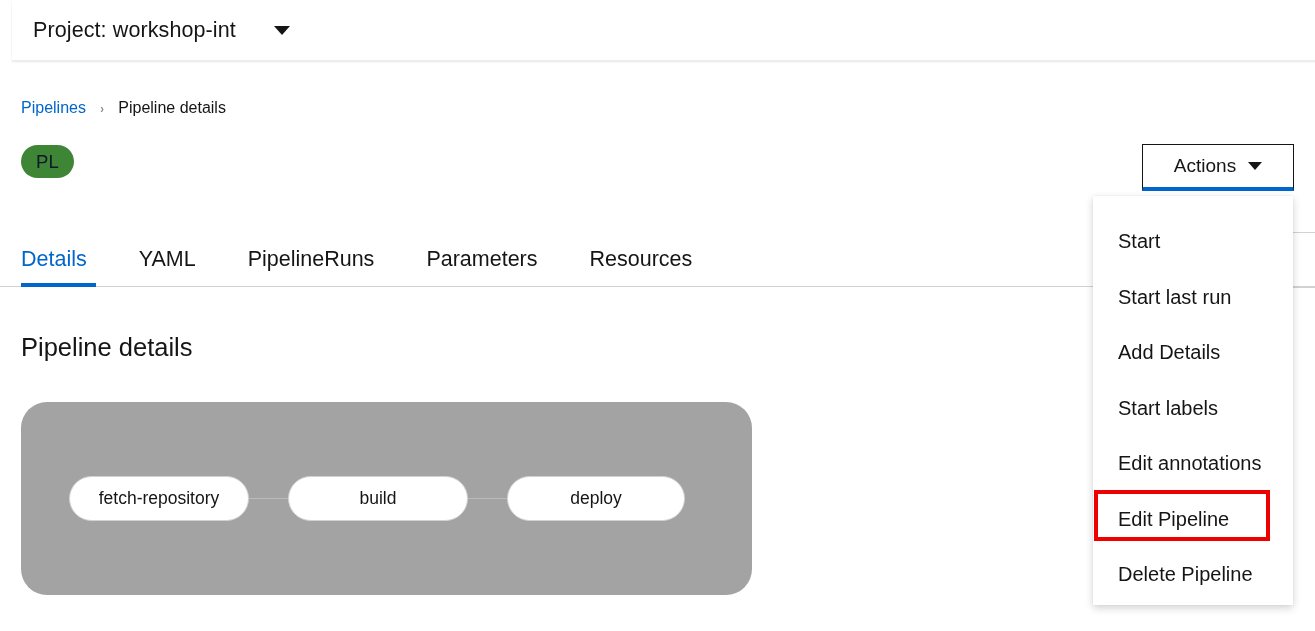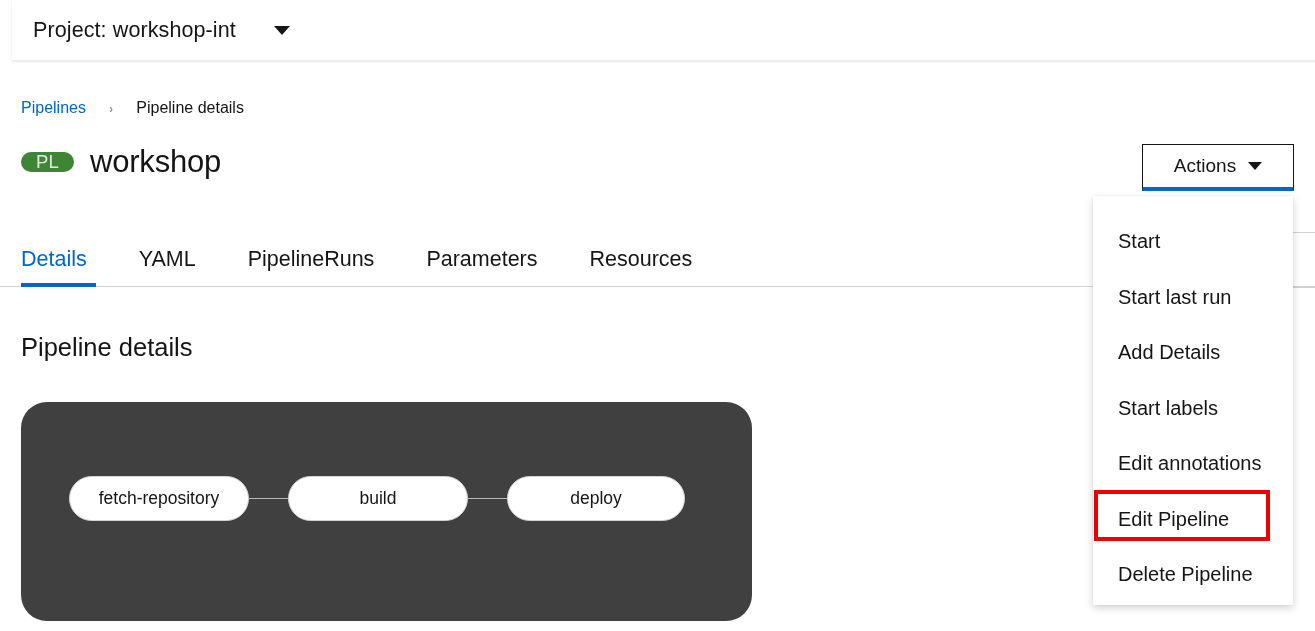--- a/index.html
+++ b/index.html
@@ -52,21 +52,21 @@
     border-right: 8px solid transparent;
     border-top: 9px solid #151515;
   }
 
   
   .breadcrumb {
     position: absolute;
     left: 21px; top: 99px;
     display: flex;
     align-items: center;
-    gap: 23px;
+    gap: 14px;
     font-size: 16px;
   }
   .bc-link {
     color: #0066cc;
     text-decoration: none;
     cursor: pointer;
   }
   .bc-sep {
     color: #8a8d90;
     font-size: 13px;
@@ -78,24 +78,24 @@
   
   .title-row {
     position: absolute;
     left: 21px; top: 145px;
     display: flex;
     align-items: center;
     gap: 16px;
   }
   .res-badge {
     width: 53px;
-    height: 20px;
+    height: 33px;
     border-radius: 17px;
     background: #3e8635;
-    color: #e5e5e5;
+    color: #0f172a;
     font-size: 18.5px;
     font-weight: 400;
     display: flex;
     align-items: center;
     justify-content: center;
     letter-spacing: 0.3px;
     flex: 0 0 auto;
   }
   .res-title {
     font-size: 31px;
@@ -171,22 +171,22 @@
     font-size: 25.5px;
     color: #151515;
     font-weight: 400;
   }
 
   
   .pipeline-wrap {
     position: absolute;
     left: 21px; top: 402px;
     width: 731px;
-    height: 219px;
-    background: #404040;
+    height: 193px;
+    background: #a3a3a3;
     border-radius: 26px;
   }
   .pipeline-track {
     position: absolute;
     left: 0; top: 0;
     width: 731px; height: 193px;
     display: flex;
     align-items: center;
     padding-left: 48px;
   }
@@ -269,21 +269,20 @@
   </div>
 
   <nav class="breadcrumb">
     <a class="bc-link">Pipelines</a>
     <span class="bc-sep">›</span>
     <span class="bc-current">Pipeline details</span>
   </nav>
 
   <div class="title-row">
     <span class="res-badge">PL</span>
-    <h1 class="res-title">workshop</h1>
   </div>
 
   <div class="actions-btn">
     <span class="label">Actions</span>
     <span class="caret"></span>
   </div>
 
   <div class="tabs">
     <div class="tab active">
         <span>Details</span>

